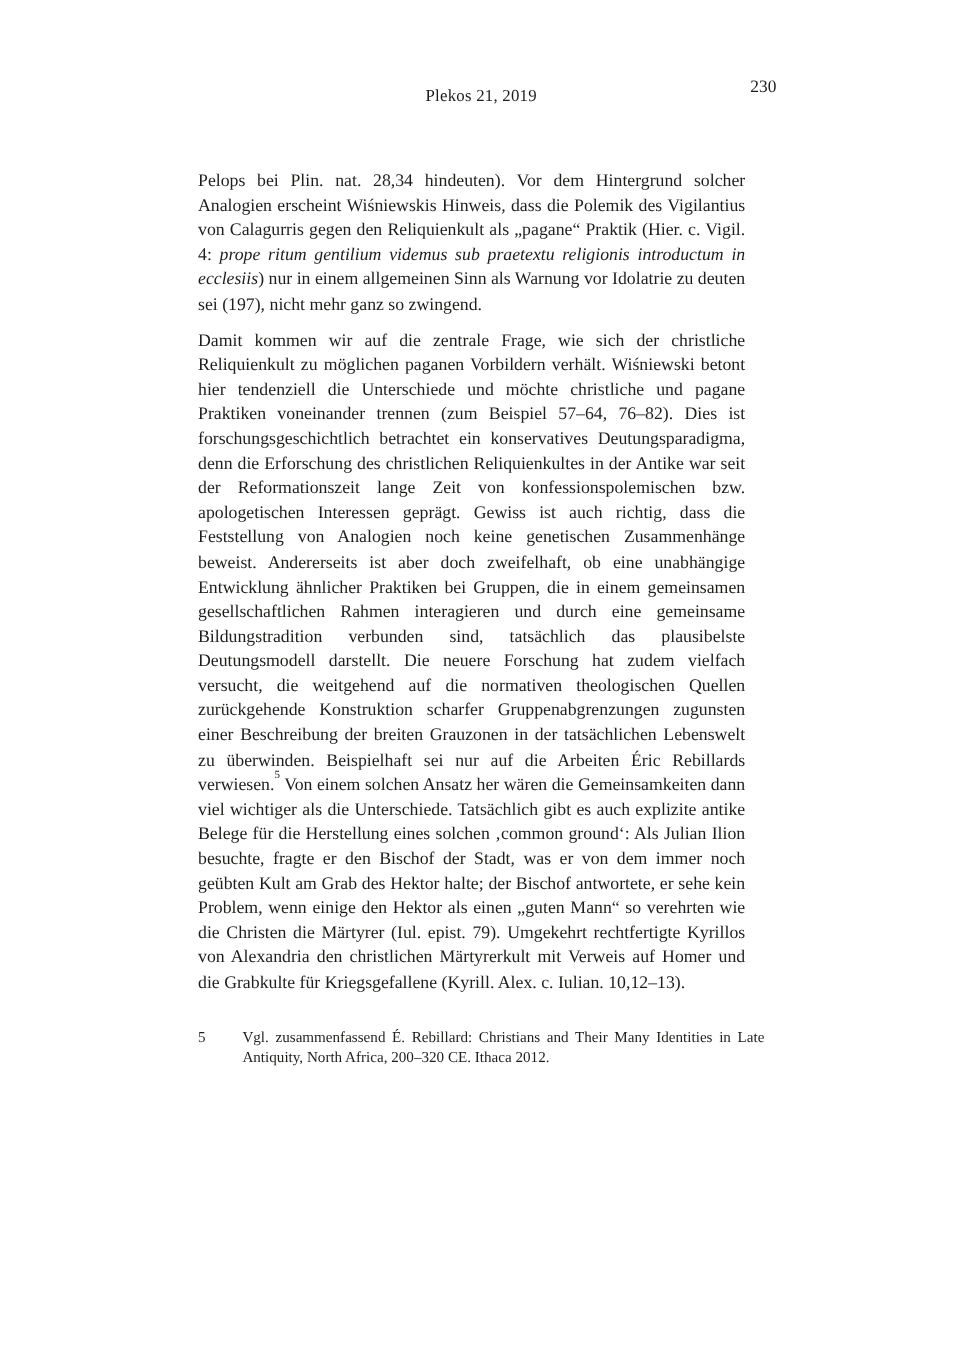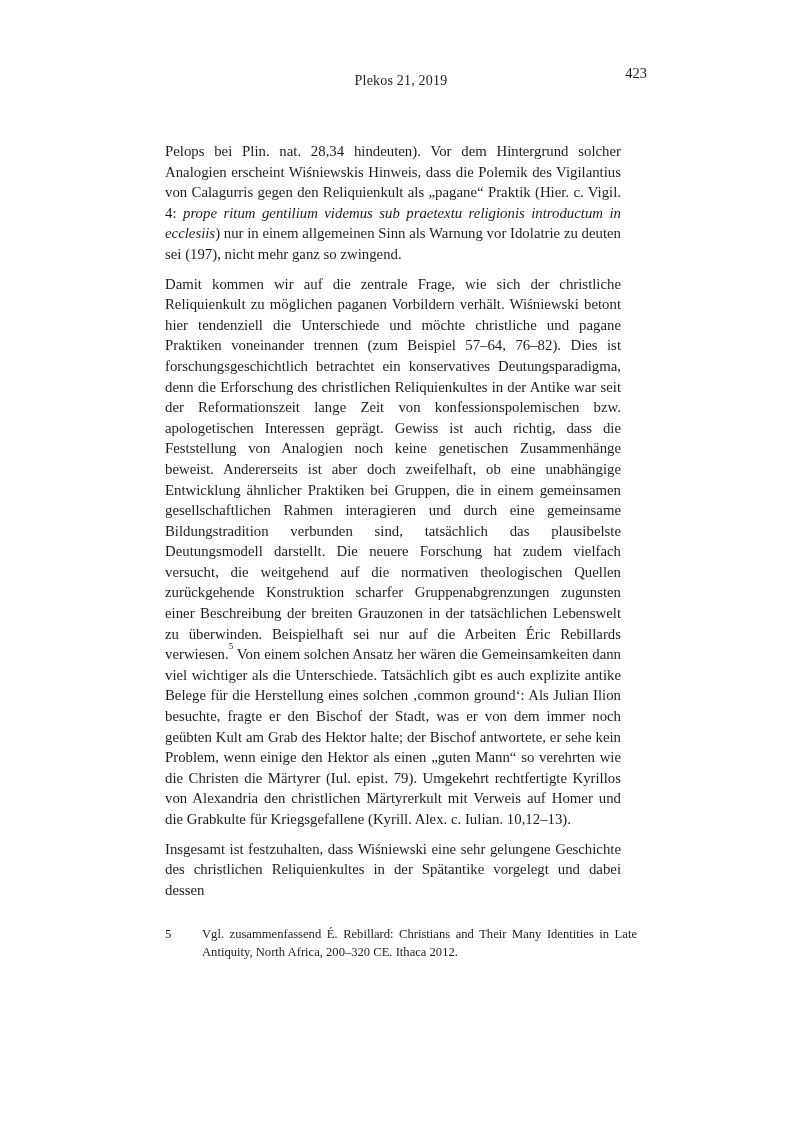--- a/index.html
+++ b/index.html
@@ -67,29 +67,28 @@
     -webkit-hyphens: auto;
   }
 </style>
 </head>
 <body>
 
 <div class="page">
 
   <div class="running-head">Plekos 21, 2019</div>
 
-  <div class="page-number">423</div>
+  <div class="page-number">230</div>
 
   <div class="main-text" lang="de">
 
     <p><span>Pelops bei Plin. nat. 28,34 hindeuten). Vor dem Hintergrund solcher Analogien erscheint Wiśniewskis Hinweis, dass die Polemik des Vigilantius von Calagurris gegen den Reliquienkult als „pagane“ Praktik (Hier. c. Vigil. 4: </span><em>prope ritum gentilium videmus sub praetextu religionis introductum in ecclesiis</em><span>) nur in einem allgemeinen Sinn als Warnung vor Idolatrie zu deuten sei (197), nicht mehr ganz so zwingend.</span></p>
 
     <p><span>Damit kommen wir auf die zentrale Frage, wie sich der christliche Reliquienkult zu möglichen paganen Vorbildern verhält. Wiśniewski betont hier tendenziell die Unterschiede und möchte christliche und pagane Praktiken voneinander trennen (zum Beispiel 57–64, 76–82). Dies ist forschungsgeschichtlich betrachtet ein konservatives Deutungsparadigma, denn die Erforschung des christlichen Reliquienkultes in der Antike war seit der Reformationszeit lange Zeit von konfessionspolemischen bzw. apologetischen Interessen geprägt. Gewiss ist auch richtig, dass die Feststellung von Analogien noch keine genetischen Zusammenhänge beweist. Andererseits ist aber doch zweifelhaft, ob eine unabhängige Entwicklung ähnlicher Praktiken bei Gruppen, die in einem gemeinsamen gesellschaftlichen Rahmen interagieren und durch eine gemeinsame Bildungstradition verbunden sind, tatsächlich das plausibelste Deutungsmodell darstellt. Die neuere Forschung hat zudem vielfach versucht, die weitgehend auf die normativen theologischen Quellen zurückgehende Konstruktion scharfer Gruppenabgrenzungen zugunsten einer Beschreibung der breiten Grauzonen in der tatsächlichen Lebenswelt zu überwinden. Beispielhaft sei nur auf die Arbeiten Éric Rebillards verwiesen.</span><sup class="fn-ref">5</sup><span> Von einem solchen Ansatz her wären die Gemeinsamkeiten dann viel wichtiger als die Unterschiede. Tatsächlich gibt es auch explizite antike Belege für die Herstellung eines solchen ‚common ground‘: Als Julian Ilion besuchte, fragte er den Bischof der Stadt, was er von dem immer noch geübten Kult am Grab des Hektor halte; der Bischof antwortete, er sehe kein Problem, wenn einige den Hektor als einen „guten Mann“ so verehrten wie die Christen die Märtyrer (Iul. epist. 79). Umgekehrt rechtfertigte Kyrillos von Alexandria den christlichen Märtyrerkult mit Verweis auf Homer und die Grabkulte für Kriegsgefallene (Kyrill. Alex. c. Iulian. 10,12–13).</span></p>
 
-    <p><span>Insgesamt ist festzuhalten, dass Wiśniewski eine sehr gelungene Geschichte des christlichen Reliquienkultes in der Spätantike vorgelegt und dabei dessen</span></p>
 
     <div class="footnote" lang="de">
       <span class="fn-num">5</span>
       <span class="fn-text">Vgl. zusammenfassend É. Rebillard: Christians and Their Many Identities in Late Antiquity, North Africa, 200–320 CE. Ithaca 2012.</span>
     </div>
 
   </div>
 
 </div>
 

